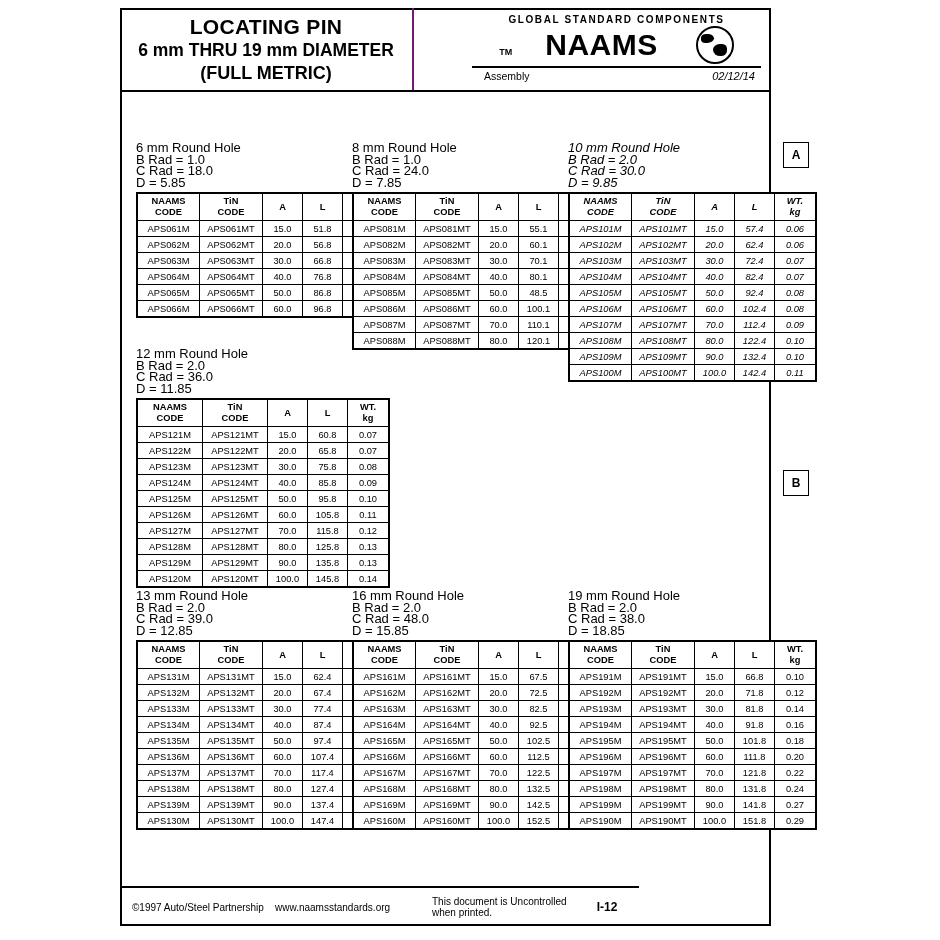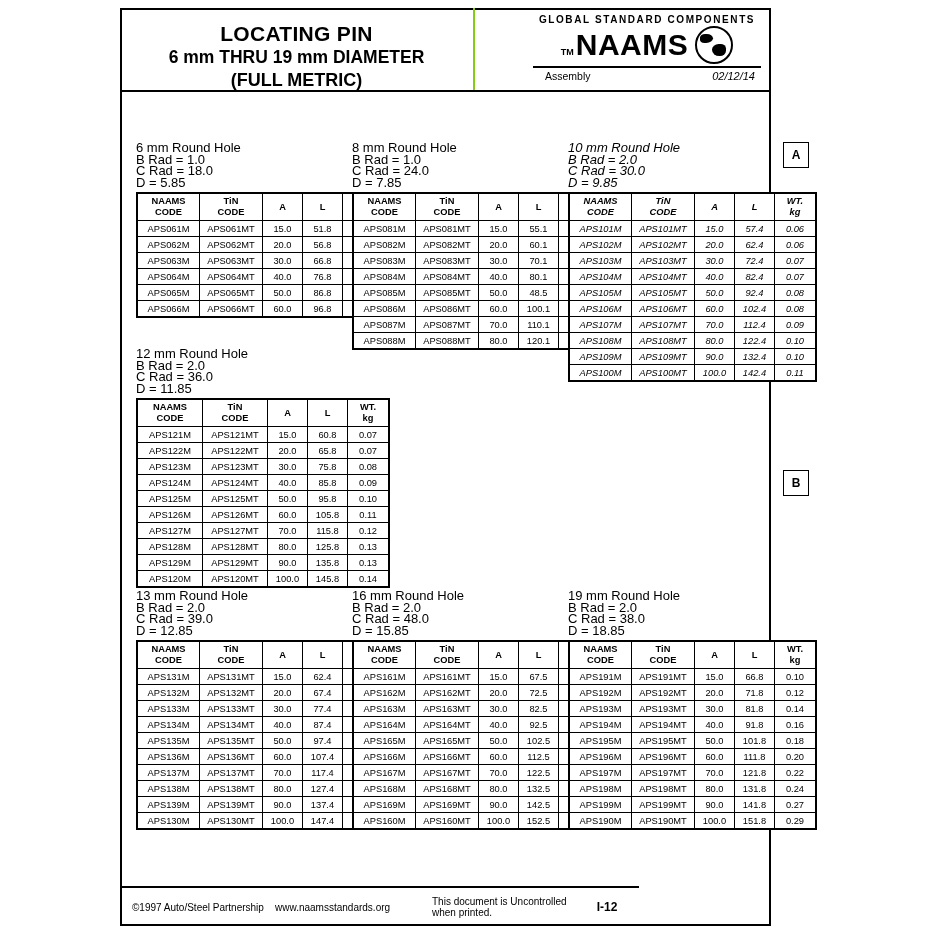--- a/index.html
+++ b/index.html
@@ -36,25 +36,25 @@
     position: absolute;
     left: 120px;
     top: 8px;
     width: 651px;
     height: 84px;
     border-bottom: 2px solid #000;
     box-sizing: border-box;
     display: flex;
   }
   .title-left {
-    width: 355px;
+    width: 294px;
     box-sizing: border-box;
-    padding-top: 14px;
+    padding-top: 7px;
     text-align: center;
-    border-right: 2px solid #84cc16;
+    border-right: 2px solid #701a75;
     height: 100%;
   }
   .title-l1 {
     font-size: 21px;
     font-weight: bold;
     letter-spacing: 0.3px;
     line-height: 1.12;
   }
   .title-l2 {
     font-size: 17.5px;
@@ -77,20 +77,21 @@
     font-size: 10px;
     font-weight: bold;
     letter-spacing: 1.6px;
     margin-top: 6px;
   }
   .naams-row {
     display: flex;
     align-items: center;
     justify-content: center;
     margin-top: 1px;
+    gap: 31px;
   }
   .tm {
     font-size: 9px;
     font-weight: bold;
     align-self: flex-end;
     margin-bottom: 7px;
     margin-right: 2px;
   }
   .naams-word {
     font-size: 30px;

